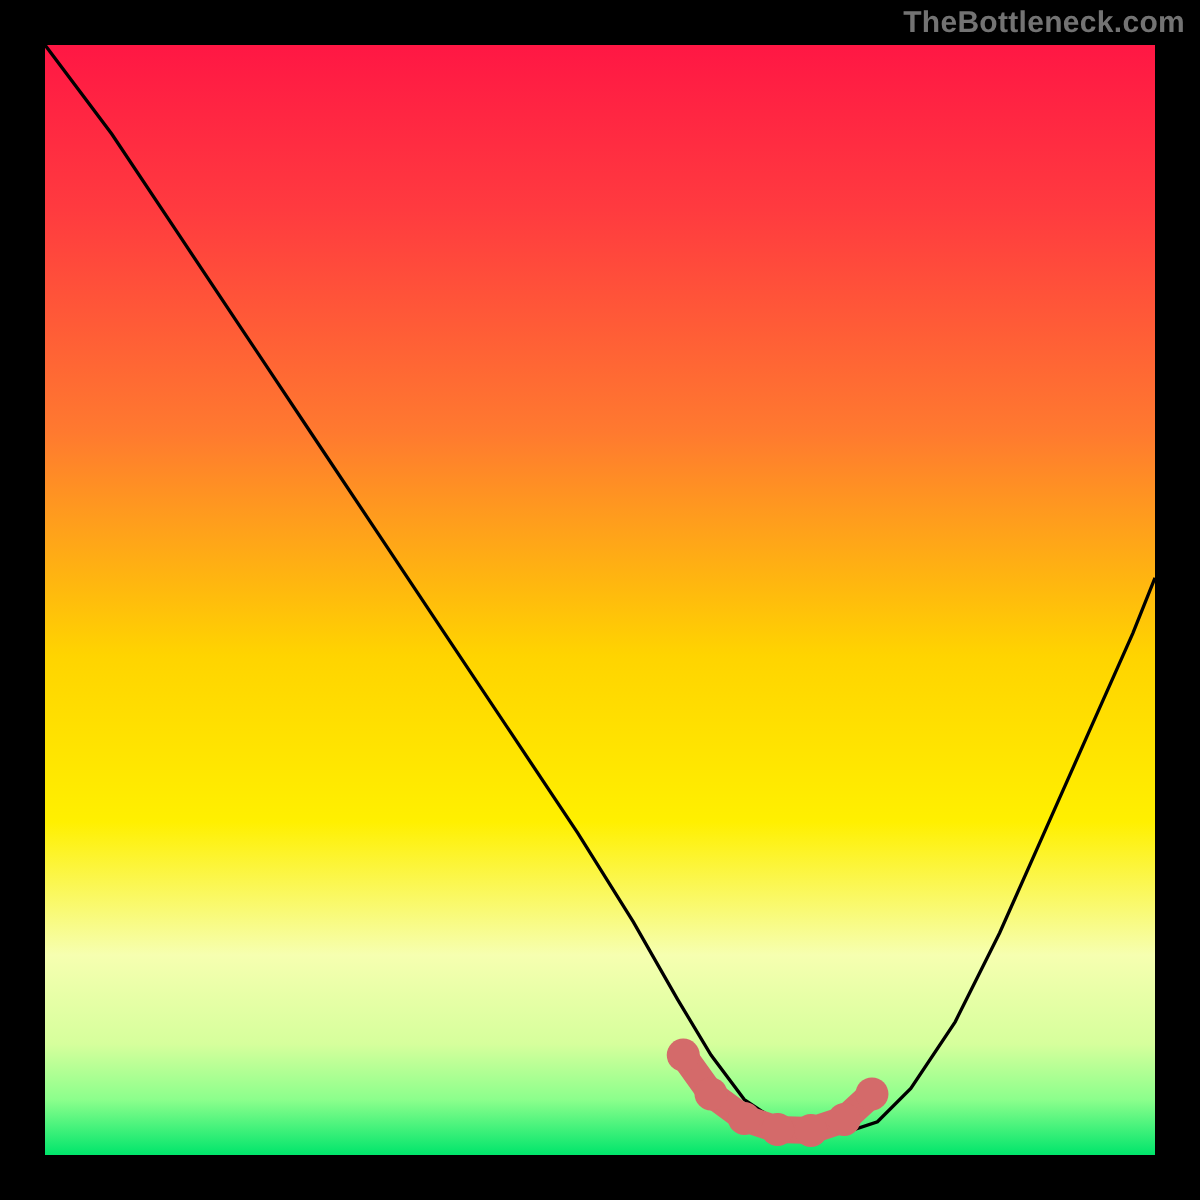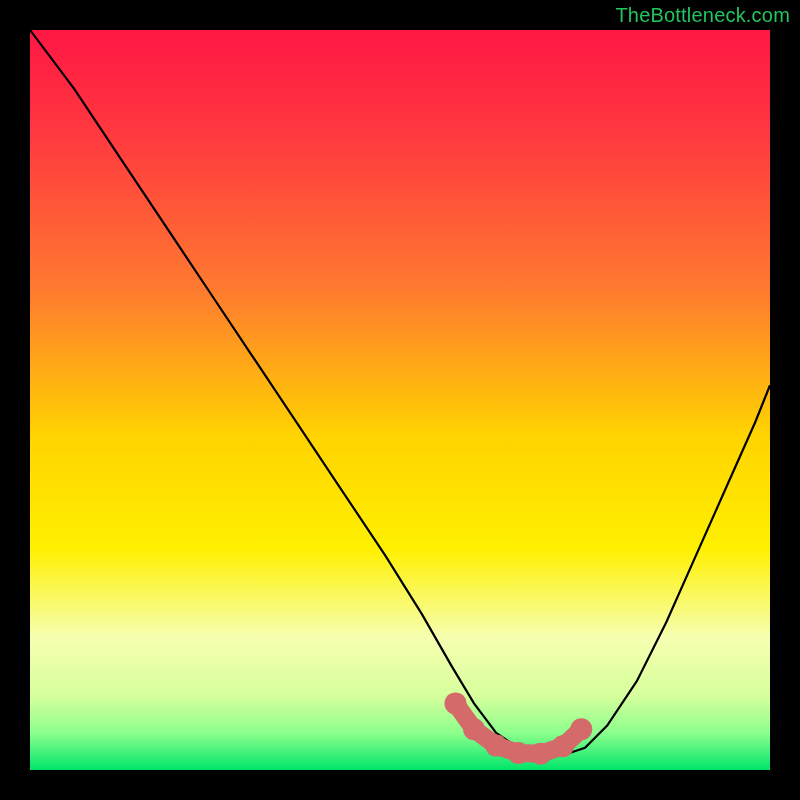--- a/index.html
+++ b/index.html
@@ -14,23 +14,23 @@
   .stage {
     position: relative;
     width: 800px;
     height: 800px;
     background: #000;
   }
   .watermark {
     position: absolute;
     top: 4px;
     right: 10px;
-    color: #22c55e;
+    color: #737373;
     font-size: 20px;
-    font-weight: 400;
+    font-weight: 700;
     letter-spacing: 0.2px;
     z-index: 5;
   }
   .plot {
     position: absolute;
     left: 30px;
     top: 30px;
     width: 740px;
     height: 740px;
   }

